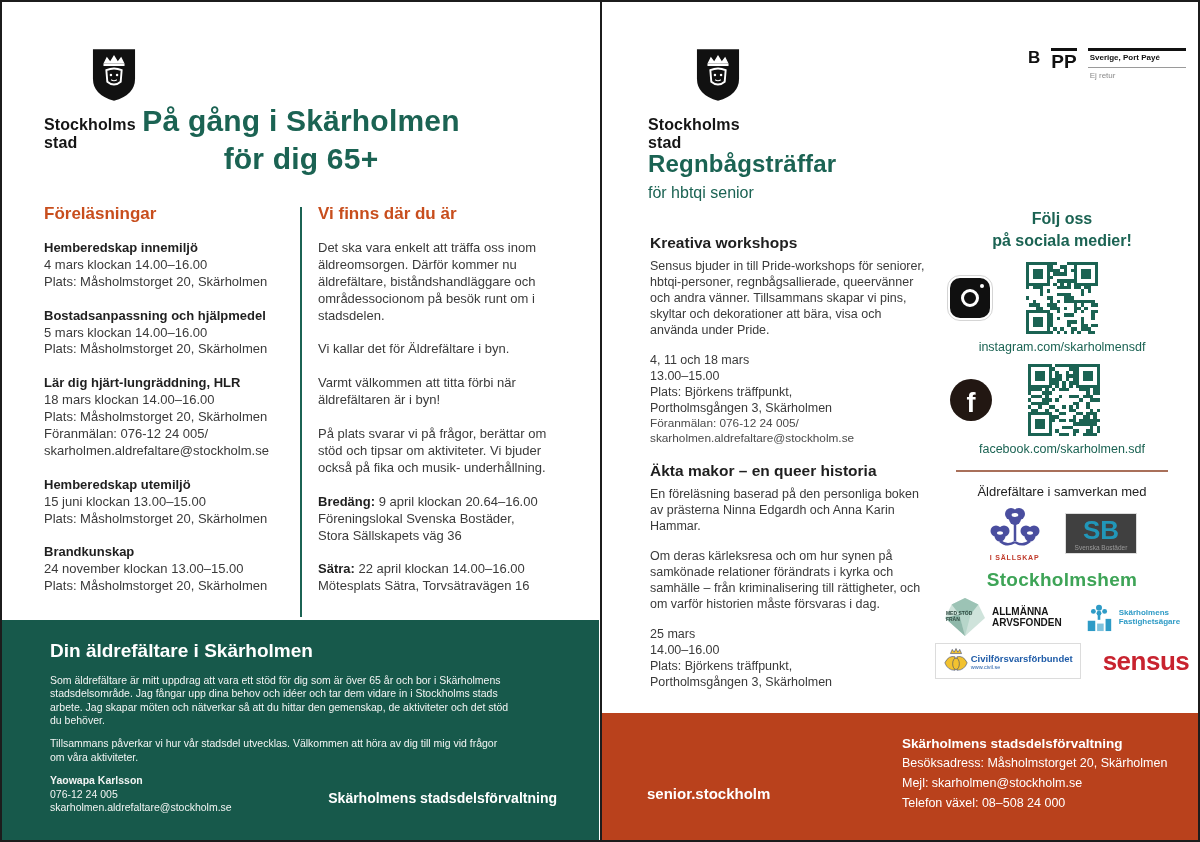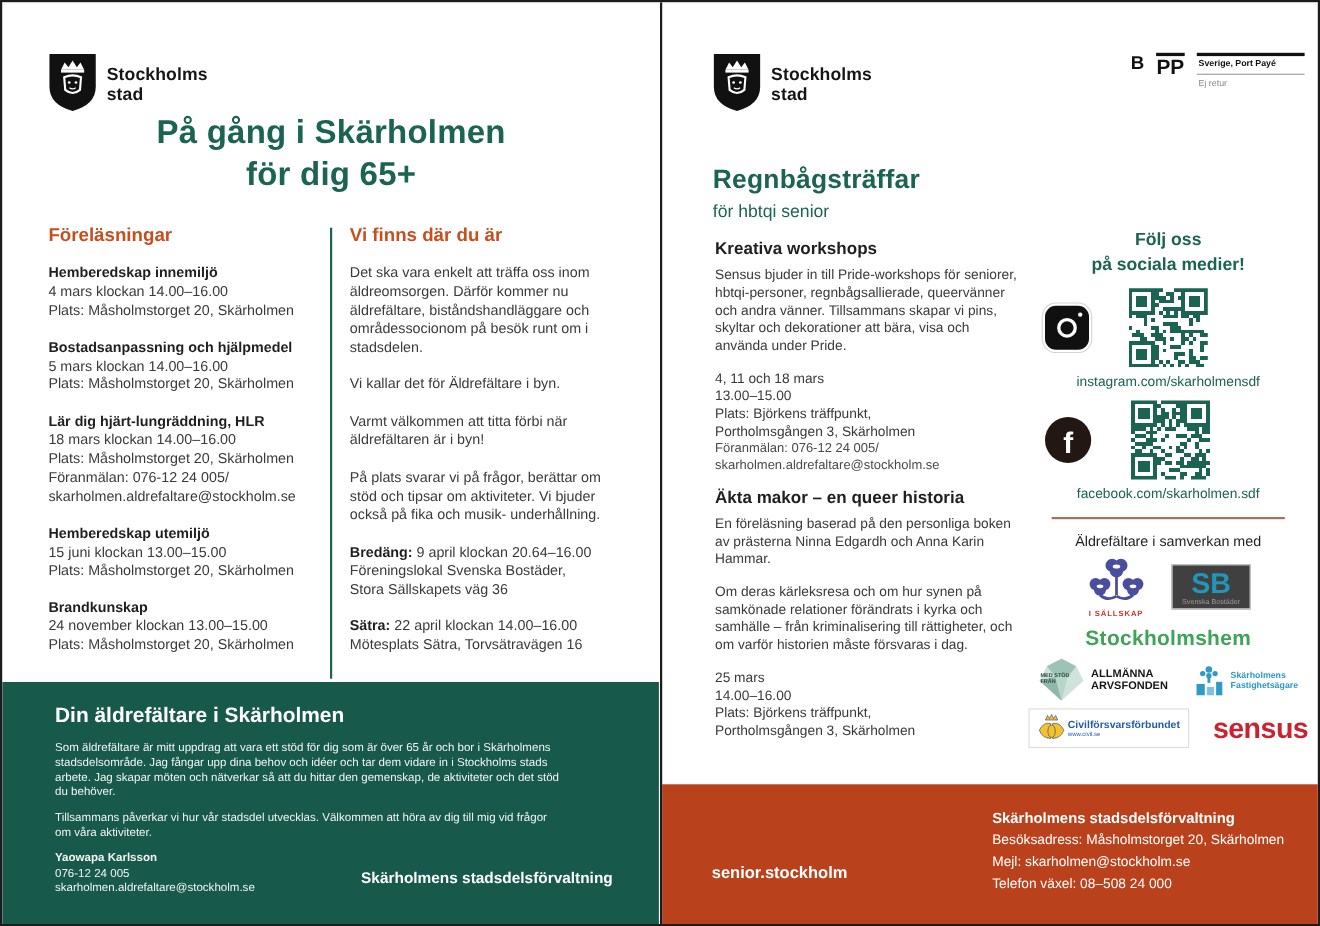--- a/index.html
+++ b/index.html
@@ -2,21 +2,21 @@
 <html><head>
 <meta charset="utf-8">
 <style>
   html,body{margin:0;padding:0;background:#e8e8e8;}
   #canvas{position:relative;width:1200px;height:842px;background:#ffffff;
     font-family:"Liberation Sans",sans-serif;overflow:hidden;margin:0 auto;
     box-sizing:border-box;border:2px solid #1c1c1c;}
   .center-line{position:absolute;left:598px;top:0;width:2px;height:842px;background:#1c1c1c;z-index:20;}
 
   
-  .logo{position:absolute;display:flex;gap:9px;align-items:center;}
+  .logo{position:absolute;display:flex;gap:9px;align-items:flex-end;flex-direction:column;}
   .logo .txt{font-size:16px;font-weight:600;color:#151515;line-height:1.1;padding-top:5px;letter-spacing:.1px;}
   .lp-logo{left:42px;top:46px;}
   .rp-logo{left:646px;top:46px;}
 
   
   .lp-title{position:absolute;left:0;top:100px;width:598px;text-align:center;
     color:#1B6353;font-size:30px;font-weight:800;line-height:1.27;letter-spacing:.2px;}
   .section-h{font-size:17px;font-weight:800;color:#C84E1D;margin:0 0 16px 0;}
   .lect-col{position:absolute;left:42px;top:202px;width:250px;}
   .col-div{position:absolute;left:298px;top:205px;width:2px;height:410px;background:#1B6353;}
@@ -39,21 +39,21 @@
   .p-b{font-size:17px;font-weight:700;color:#111;}
   .p-pp{font-size:19px;font-weight:800;color:#111;border-top:3px solid #111;line-height:1.05;padding-top:1px;}
   .p-right{width:98px;}
   .p-right .bar{height:3px;background:#111;}
   .p-label{font-size:8px;font-weight:700;color:#111;padding:2px 0 5px 2px;border-bottom:1px solid #9a9a9a;}
   .p-sub{font-size:8px;color:#8a8a8a;padding:3px 0 0 2px;}
 
   .rtitle{position:absolute;left:646px;top:148px;color:#1B6353;font-size:24px;font-weight:800;letter-spacing:.2px;}
   .rsub{position:absolute;left:646px;top:182px;color:#1B6353;font-size:16px;}
   .rmain{position:absolute;left:648px;top:216px;width:278px;color:#3A3A3A;}
-  .rmain h4{font-size:15.5px;font-weight:800;color:#1F1F1F;margin:0 0 6px 0;white-space:nowrap;}
+  .rmain h4{font-size:15.5px;font-weight:800;color:#1F1F1F;margin:16px 0 6px 0;white-space:nowrap;}
   .rmain p{font-size:12.5px;line-height:1.28;margin:0 0 14px 0;}
   .details{font-size:12.5px;line-height:1.28;margin:0 0 14px 0;}
   .details .sm{font-size:11.8px;line-height:1.27;color:#4a4a4a;}
 
   .sidebar{position:absolute;left:934px;top:206px;width:252px;text-align:center;}
   .s-head{color:#1B6353;font-weight:800;font-size:16px;line-height:1.38;}
   .s-row{display:flex;align-items:center;gap:36px;margin:10px 0 0 14px;}
   .qr{width:72px;height:72px;}
   .s-url{color:#1B6353;font-size:12.5px;margin-top:6px;}
   .s-url.sp{margin-bottom:10px;}

